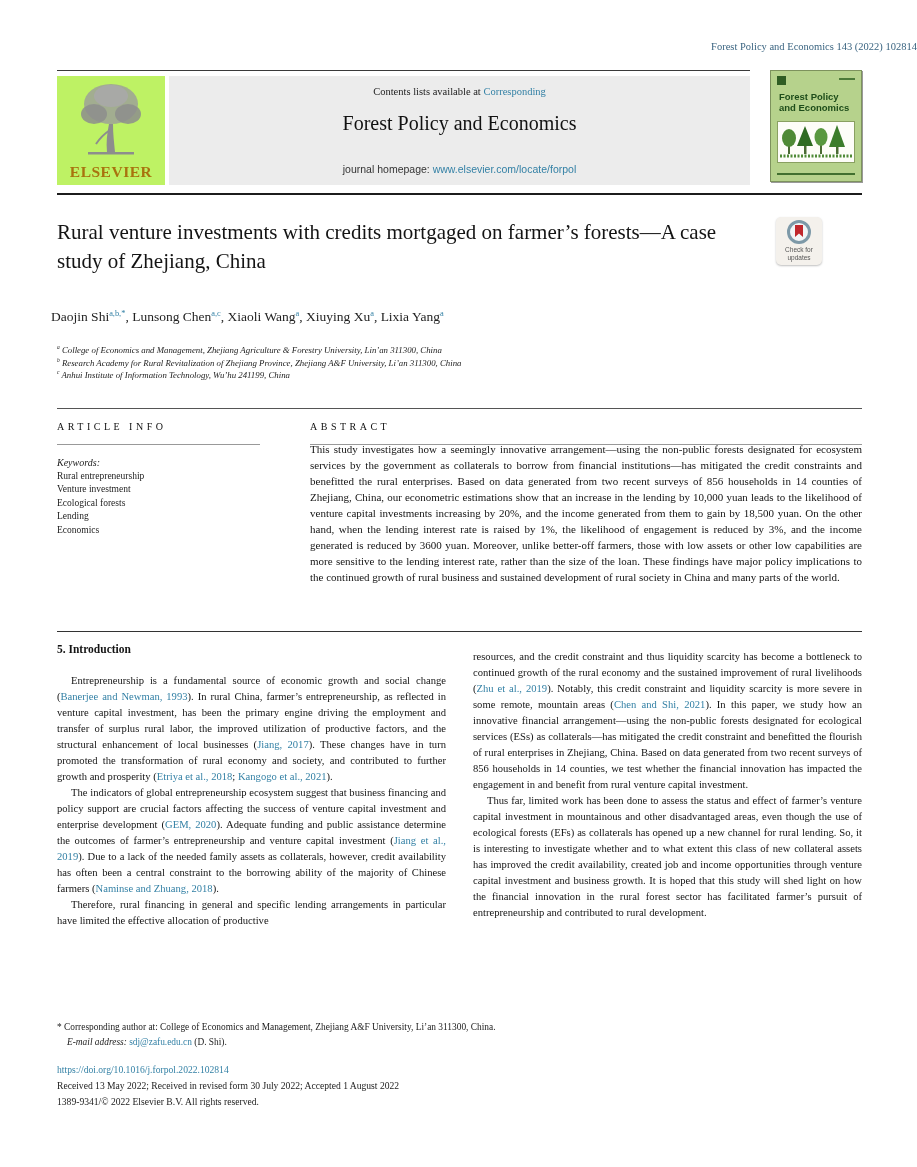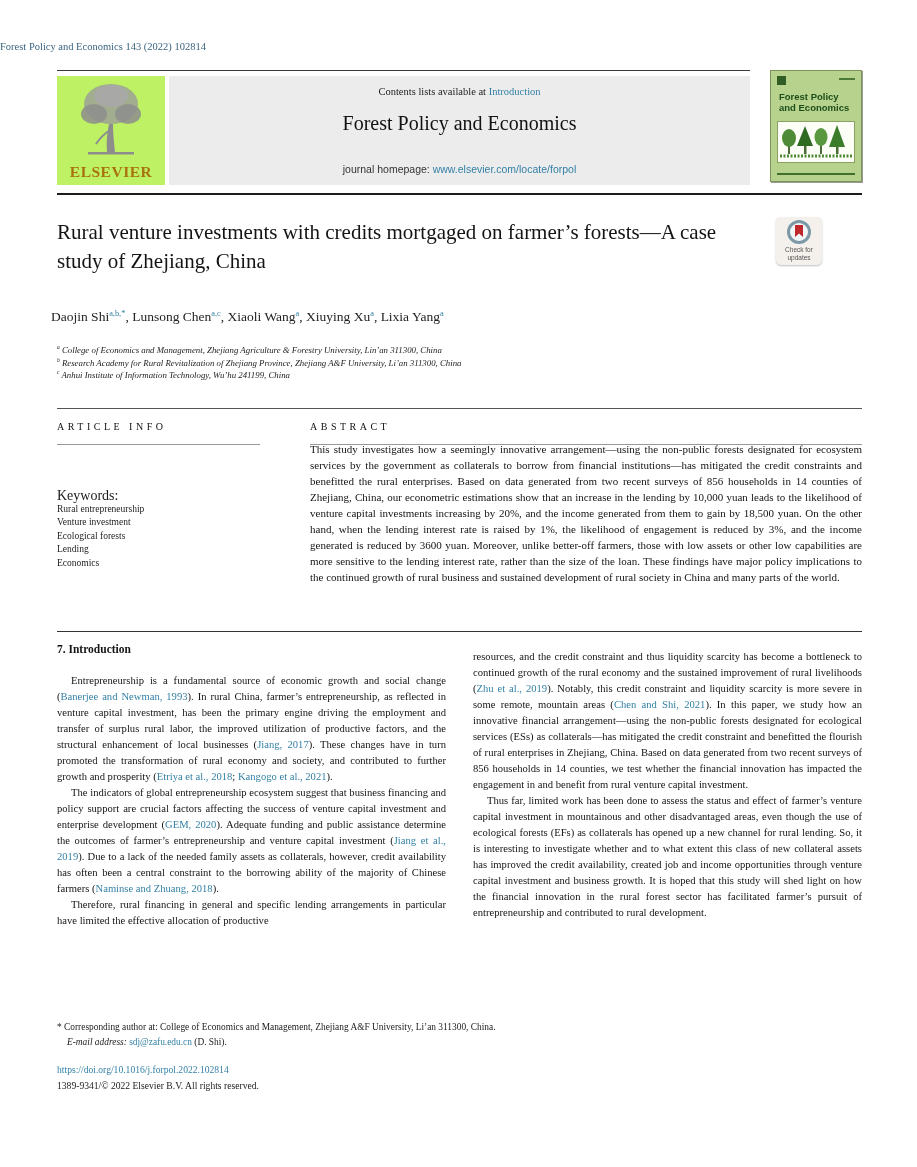--- a/index.html
+++ b/index.html
@@ -14,21 +14,21 @@
   html,body{background:#fff;}
   .page{
     position:relative;width:917px;height:1167px;background:#ffffff;
     font-family:"Liberation Serif", serif;color:var(--ink);overflow:hidden;
   }
   .lnk{color:var(--link);}
   .sup{vertical-align:super;font-size:0.62em;line-height:0;}
   .it{font-style:italic;}
 
   
-  .journal-ref{position:absolute;top:41px;left:0;width:100%;text-align:left;
+  .journal-ref{position:absolute;top:41px;left:0;width:100%;text-align:right;
     font-size:10.5px;color:var(--hdr);}
 
   
   .rule-top{position:absolute;top:70px;left:57px;width:693px;height:1px;background:#3a3a3a;}
   .rule-thick{position:absolute;top:193px;left:57px;width:805px;height:2px;background:#1c1c1c;}
 
   
   .banner{position:absolute;top:76px;left:57px;width:693px;height:109px;}
   .logo-block{position:absolute;left:0;top:0;width:108px;height:109px;background:#bef264;text-align:center;}
   .logo-tree{display:block;margin:2px auto 0;}
@@ -66,21 +66,21 @@
     font-size:8.8px;line-height:12.5px;font-style:italic;color:#222;}
 
   
   .info-block{position:absolute;top:408px;left:57px;width:805px;height:224px;
     border-top:1px solid #555;border-bottom:1.5px solid #333;}
   .info-heading{position:absolute;top:12px;left:0;font-size:10px;letter-spacing:0.35em;color:#111;}
   .abstract-heading{position:absolute;top:12px;left:253px;font-size:10px;letter-spacing:0.35em;color:#111;}
   .info-rule-left{position:absolute;top:35px;left:0;width:203px;height:1px;background:#999;}
   .info-rule-right{position:absolute;top:35px;left:253px;width:552px;height:1px;background:#999;}
   .keywords{position:absolute;top:47px;left:0;width:200px;font-size:9.5px;line-height:13.5px;}
-  .keywords-label{font-size:14px;margin-top:33px;}
+  .keywords-label{font-style:italic;font-size:10px;}
   .abstract-text{position:absolute;top:32px;left:253px;width:552px;
     font-size:11px;line-height:16px;text-align:justify;color:#141414;}
 
   
   .col{position:absolute;width:389px;font-size:10.6px;line-height:16px;text-align:justify;color:#141414;}
   .col-left{left:57px;top:641px;}
   .col-right{left:473px;top:649px;}
   .sec-heading{font-size:11.5px;font-weight:bold;margin-bottom:16px;text-align:left;}
   .col p{margin:0;}
   .col p.ind{text-indent:14px;}
@@ -106,21 +106,21 @@
         <ellipse cx="18" cy="36" rx="13" ry="10" fill="#8d8d8d" fill-opacity="0.85"></ellipse>
         <ellipse cx="52" cy="36" rx="13" ry="10" fill="#8d8d8d" fill-opacity="0.85"></ellipse>
         <ellipse cx="35" cy="18" rx="17" ry="11" fill="#a8a8a8" fill-opacity="0.9"></ellipse>
         <path d="M33 46 C31 56 30 64 31 74 L39 74 C38 64 37 56 37 46 Z" fill="#8d8d8d"></path>
         <path d="M34 52 C28 56 24 60 20 66" stroke="#8d8d8d" stroke-width="2" fill="none"></path>
         <rect x="12" y="74" width="46" height="2.5" fill="#8d8d8d"></rect>
       </svg>
       <div class="elsevier-word">ELSEVIER</div>
     </div>
     <div class="gray-box">
-      <div class="contents-line"><span>Contents lists available at </span><span class="lnk">Introduction</span></div>
+      <div class="contents-line"><span>Contents lists available at </span><span class="lnk">Corresponding</span></div>
       <div class="banner-title">Forest Policy and Economics</div>
       <div class="homepage-line"><span>journal homepage: </span><span class="lnk">www.elsevier.com/locate/forpol</span></div>
     </div>
   </div>
 
   <div class="cover">
     <div class="cover-emblem"></div>
     <div class="cover-topline"></div>
     <div class="cover-title">Forest Policy and Economics</div>
     <div class="cover-panel">
@@ -168,34 +168,35 @@
       <div>Rural entrepreneurship</div>
       <div>Venture investment</div>
       <div>Ecological forests</div>
       <div>Lending</div>
       <div>Economics</div>
     </div>
     <div class="abstract-text">This study investigates how a seemingly innovative arrangement—using the non-public forests designated for ecosystem services by the government as collaterals to borrow from financial institutions—has mitigated the credit constraints and benefitted the rural enterprises. Based on data generated from two recent surveys of 856 households in 14 counties of Zhejiang, China, our econometric estimations show that an increase in the lending by 10,000 yuan leads to the likelihood of venture capital investments increasing by 20%, and the income generated from them to gain by 18,500 yuan. On the other hand, when the lending interest rate is raised by 1%, the likelihood of engagement is reduced by 3%, and the income generated is reduced by 3600 yuan. Moreover, unlike better-off farmers, those with low assets or other low capabilities are more sensitive to the lending interest rate, rather than the size of the loan. These findings have major policy implications to the continued growth of rural business and sustained development of rural society in China and many parts of the world.</div>
   </div>
 
   <div class="col col-left">
-    <div class="sec-heading">7. Introduction</div>
+    <div class="sec-heading">5. Introduction</div>
     <p class="ind"><span>Entrepreneurship is a fundamental source of economic growth and social change (</span><span class="lnk">Banerjee and Newman, 1993</span><span>). In rural China, farmer’s entrepreneurship, as reflected in venture capital investment, has been the primary engine driving the employment and transfer of surplus rural labor, the improved utilization of productive factors, and the structural enhancement of local businesses (</span><span class="lnk">Jiang, 2017</span><span>). These changes have in turn promoted the transformation of rural economy and society, and contributed to further growth and prosperity (</span><span class="lnk">Etriya et al., 2018</span><span>; </span><span class="lnk">Kangogo et al., 2021</span><span>).</span></p>
     <p class="ind"><span>The indicators of global entrepreneurship ecosystem suggest that business financing and policy support are crucial factors affecting the success of venture capital investment and enterprise development (</span><span class="lnk">GEM, 2020</span><span>). Adequate funding and public assistance determine the outcomes of farmer’s entrepreneurship and venture capital investment (</span><span class="lnk">Jiang et al., 2019</span><span>). Due to a lack of the needed family assets as collaterals, however, credit availability has often been a central constraint to the borrowing ability of the majority of Chinese farmers (</span><span class="lnk">Naminse and Zhuang, 2018</span><span>).</span></p>
     <p class="ind"><span>Therefore, rural financing in general and specific lending arrangements in particular have limited the effective allocation of productive</span></p>
   </div>
 
   <div class="col col-right">
     <p><span>resources, and the credit constraint and thus liquidity scarcity has become a bottleneck to continued growth of the rural economy and the sustained improvement of rural livelihoods (</span><span class="lnk">Zhu et al., 2019</span><span>). Notably, this credit constraint and liquidity scarcity is more severe in some remote, mountain areas (</span><span class="lnk">Chen and Shi, 2021</span><span>). In this paper, we study how an innovative financial arrangement—using the non-public forests designated for ecological services (ESs) as collaterals—has mitigated the credit constraint and benefitted the flourish of rural enterprises in Zhejiang, China. Based on data generated from two recent surveys of 856 households in 14 counties, we test whether the financial innovation has impacted the engagement in and benefit from rural venture capital investment.</span></p>
     <p class="ind"><span>Thus far, limited work has been done to assess the status and effect of farmer’s venture capital investment in mountainous and other disadvantaged areas, even though the use of ecological forests (EFs) as collaterals has opened up a new channel for rural lending. So, it is interesting to investigate whether and to what extent this class of new collateral assets has improved the credit availability, created job and income opportunities through venture capital investment and business growth. It is hoped that this study will shed light on how the financial innovation in the rural forest sector has facilitated farmer’s pursuit of entrepreneurship and contributed to rural development.</span></p>
   </div>
 
   <div class="footnote">
     <div>* Corresponding author at: College of Economics and Management, Zhejiang A&amp;F University, Li’an 311300, China.</div>
     <div class="email-line"><span class="it">E-mail address: </span><span class="lnk">sdj@zafu.edu.cn</span><span> (D. Shi).</span></div>
   </div>
 
   <div class="bottom-block">
     <div><span class="lnk">https://doi.org/10.1016/j.forpol.2022.102814</span></div>
+    <div>Received 13 May 2022; Received in revised form 30 July 2022; Accepted 1 August 2022</div>
     <div>1389-9341/© 2022 Elsevier B.V. All rights reserved.</div>
   </div>
 
 </div>
 
 </body></html>

